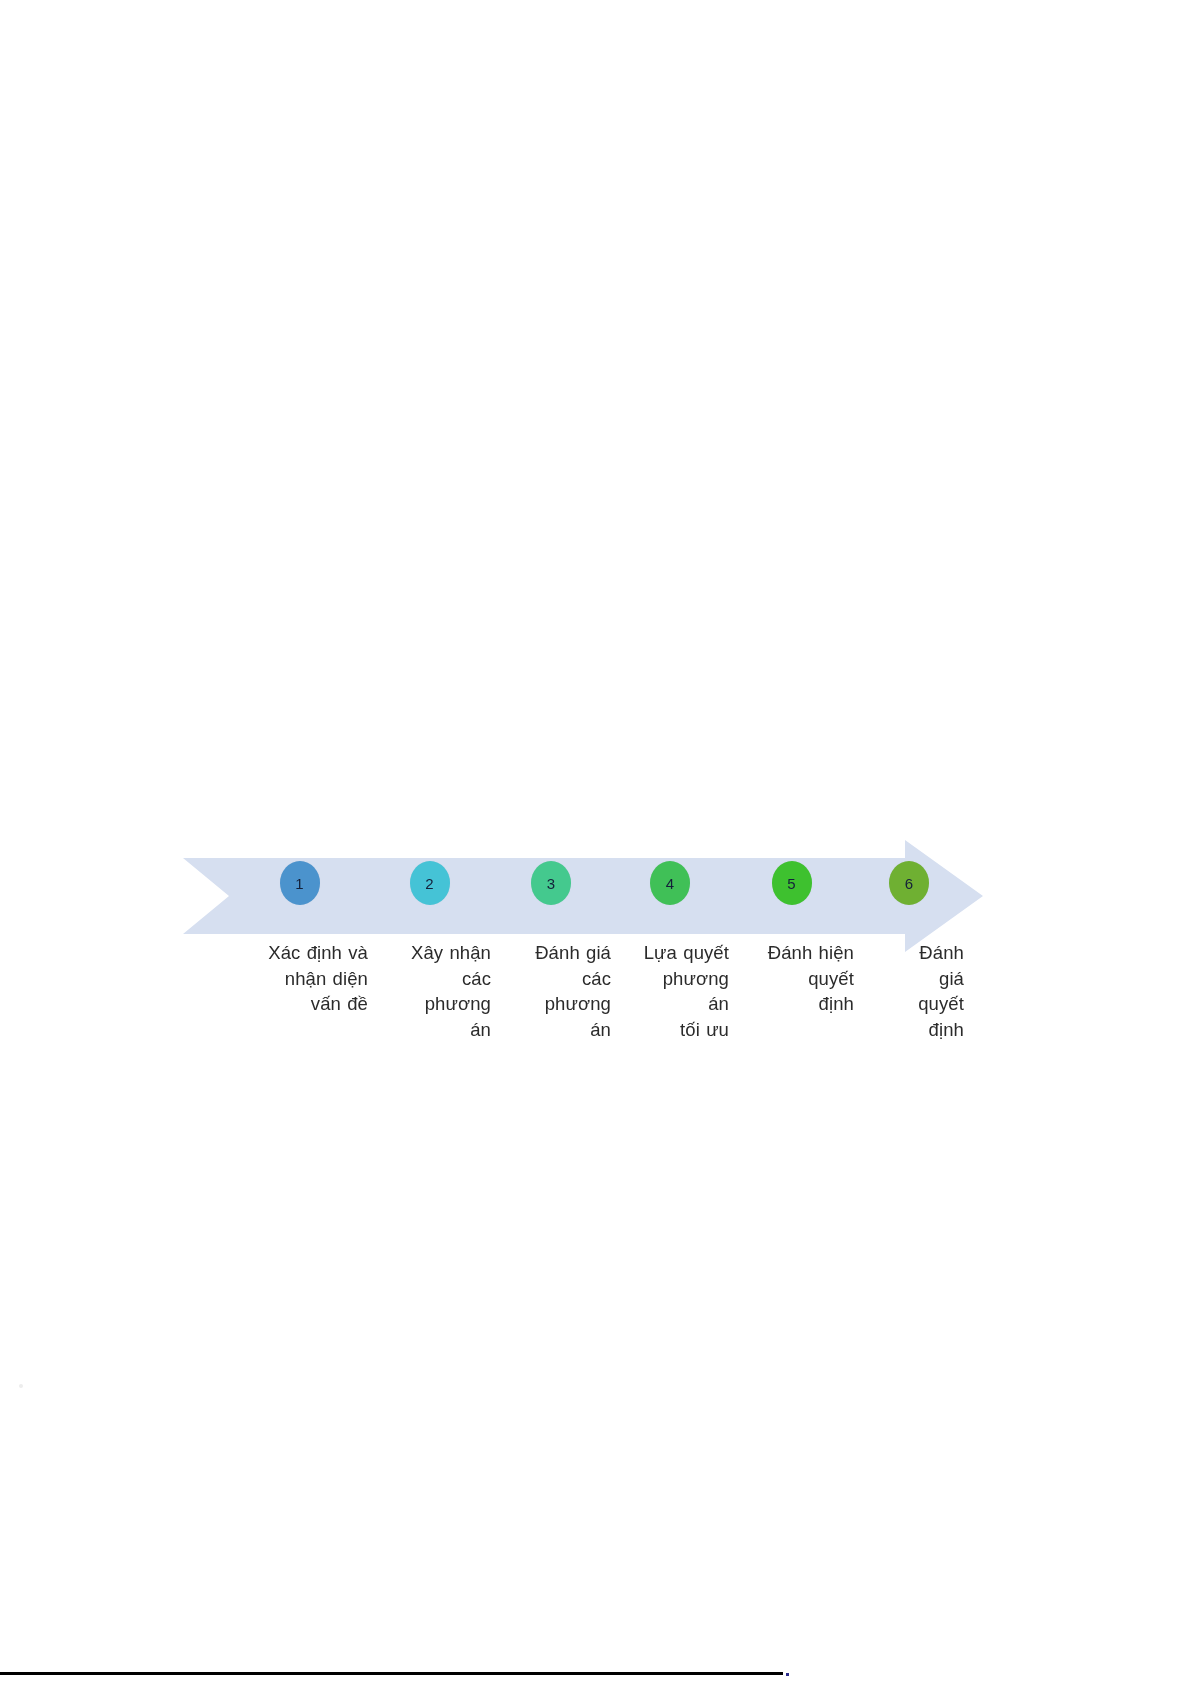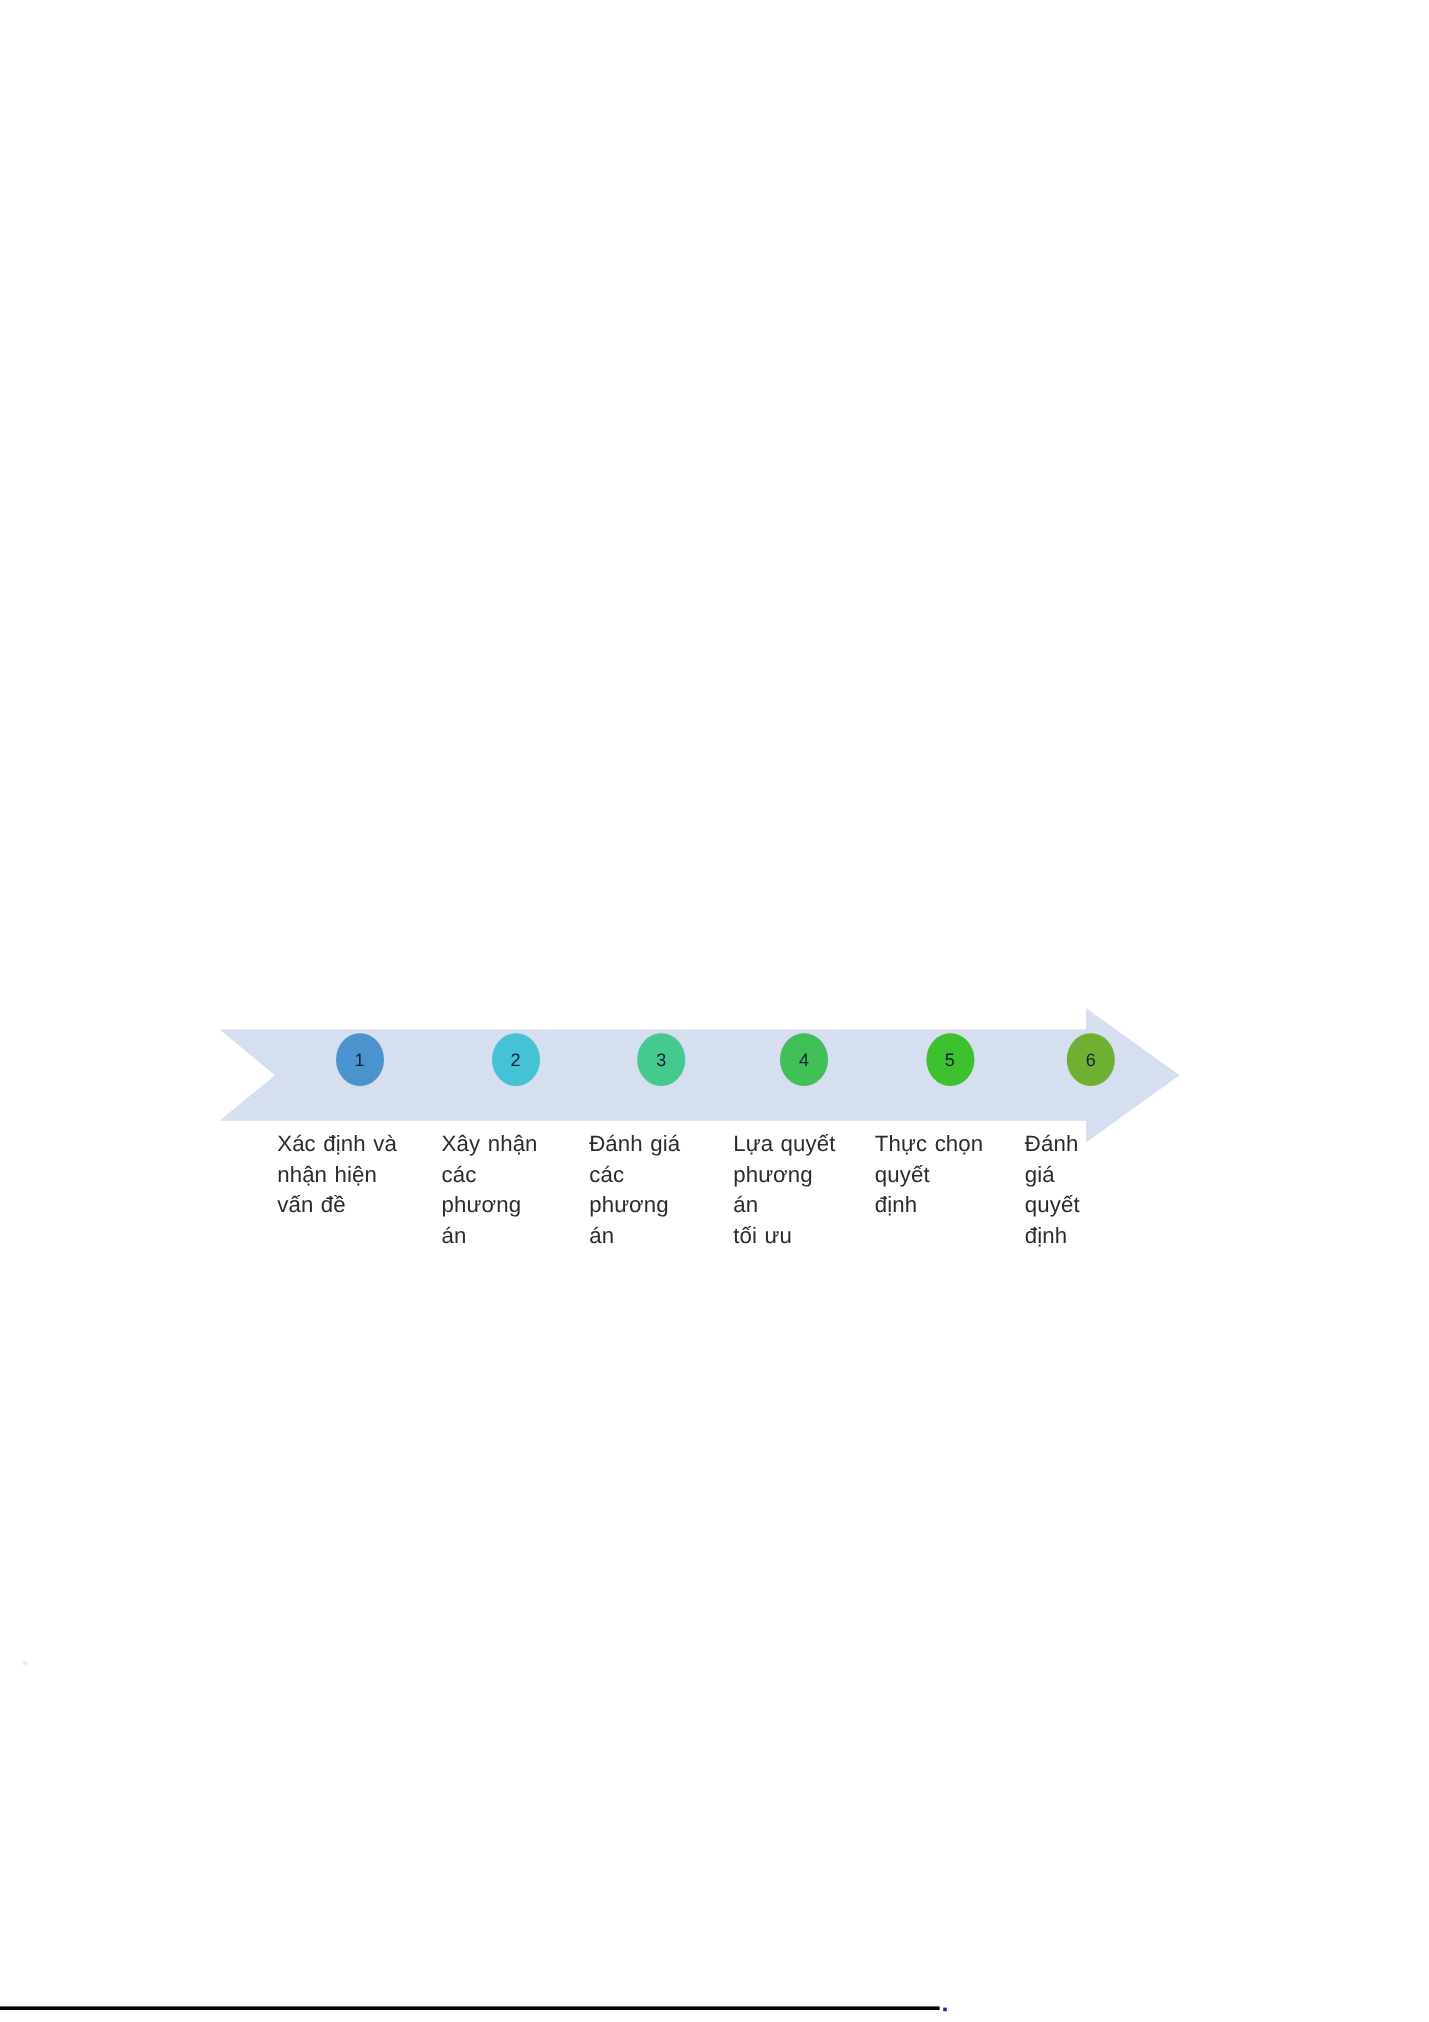--- a/index.html
+++ b/index.html
@@ -90,21 +90,21 @@
     justify-content: center;
     font-size: 15px;
     font-weight: 400;
     color: #14203a;
     line-height: 1;
     box-shadow: 0 0 1px rgba(0,0,0,0.08);
   }
 
   .step-label {
     margin-top: 10px;
-    text-align: left;
+    text-align: right;
     font-size: 18.5px;
     line-height: 1.38;
     color: #2b2b2b;
     letter-spacing: 0.1px;
     word-spacing: 1px;
     width: 100%;
   }
   .step-label .ln { display: block; white-space: nowrap; }
 
   
@@ -149,21 +149,21 @@
     <div id="steps">
 
       <div class="step step-1">
         <div class="badge-slot">
           <div class="badge" style="background: rgb(75, 147, 205);">
             <span>1</span>
           </div>
         </div>
         <div class="step-label">
           <span class="ln">Xác định và</span>
-          <span class="ln">nhận hiện</span>
+          <span class="ln">nhận diện</span>
           <span class="ln">vấn đề</span>
         </div>
       </div>
 
       <div class="step step-2">
         <div class="badge-slot">
           <div class="badge" style="background: rgb(69, 195, 214);">
             <span>2</span>
           </div>
         </div>
@@ -203,21 +203,21 @@
         </div>
       </div>
 
       <div class="step step-5">
         <div class="badge-slot">
           <div class="badge" style="background: rgb(62, 193, 47);">
             <span>5</span>
           </div>
         </div>
         <div class="step-label">
-          <span class="ln">Thực chọn</span>
+          <span class="ln">Đánh hiện</span>
           <span class="ln">quyết</span>
           <span class="ln">định</span>
         </div>
       </div>
 
       <div class="step step-6">
         <div class="badge-slot">
           <div class="badge" style="background: rgb(111, 176, 50);">
             <span>6</span>
           </div>

